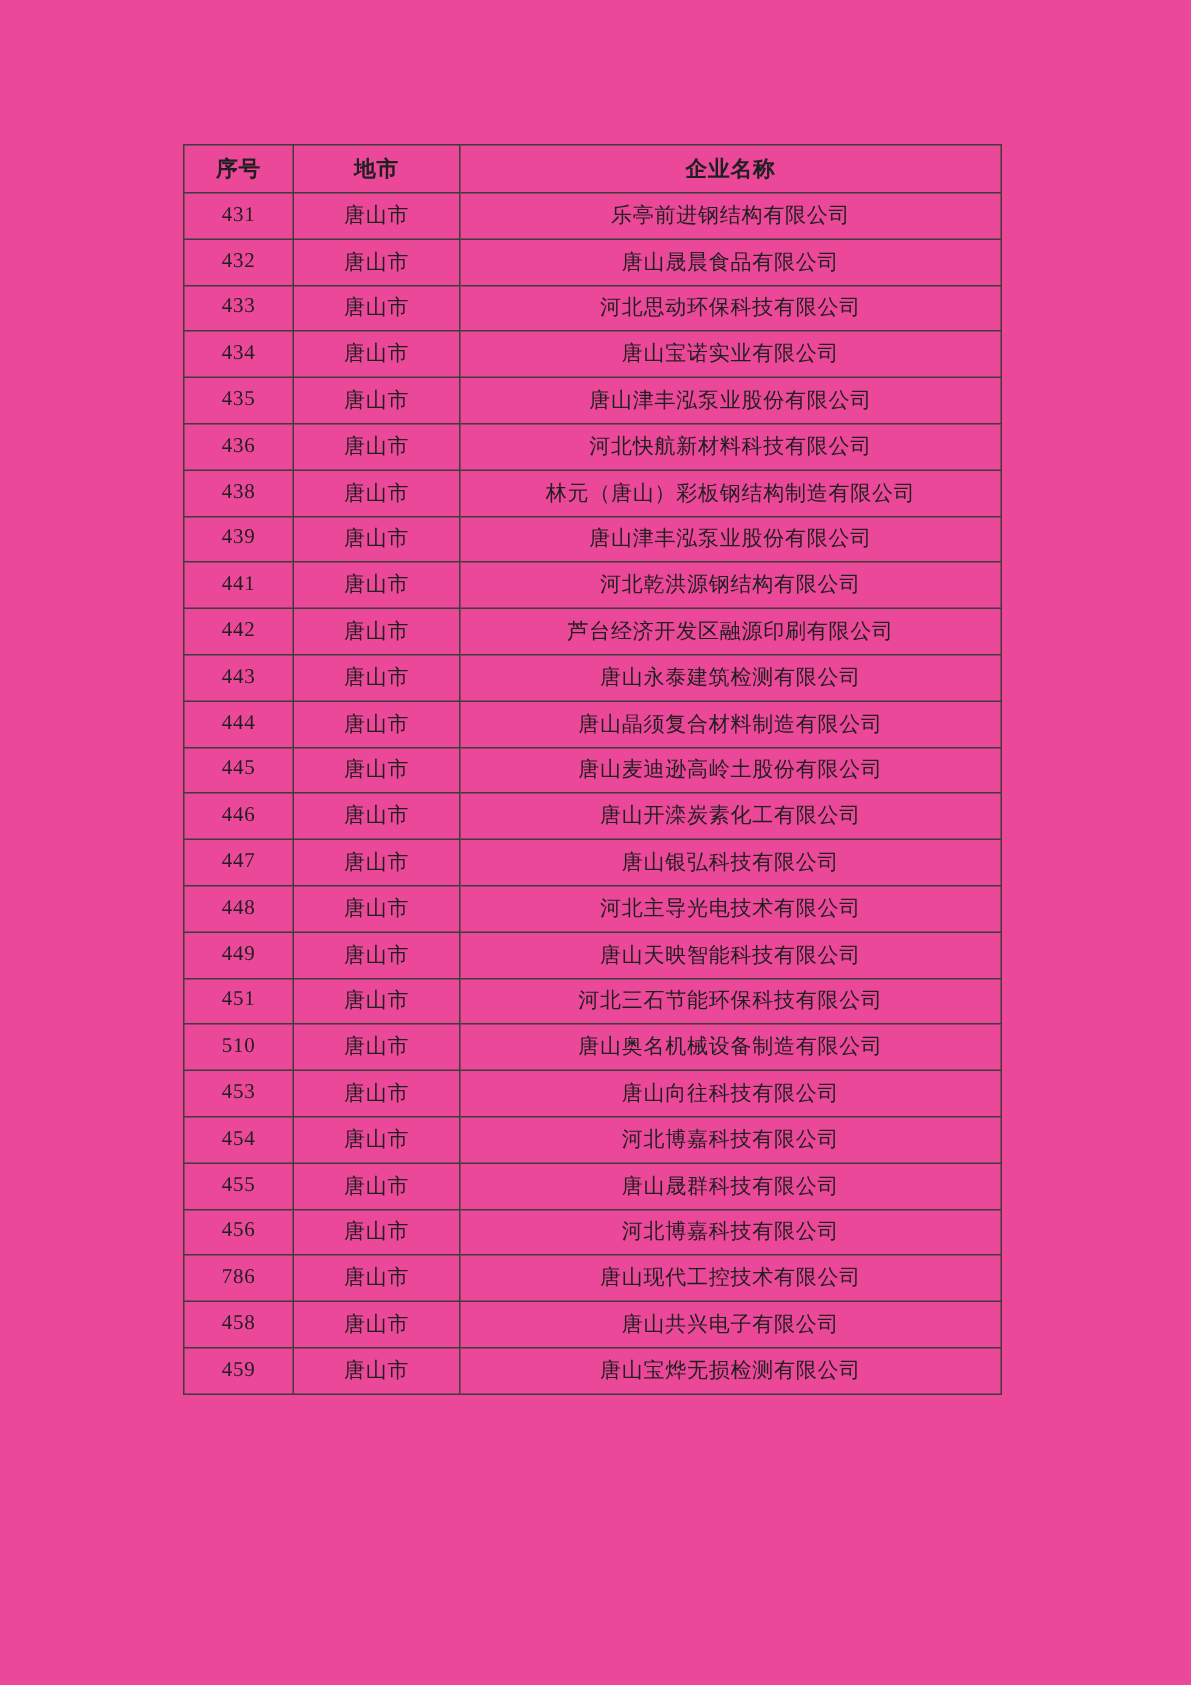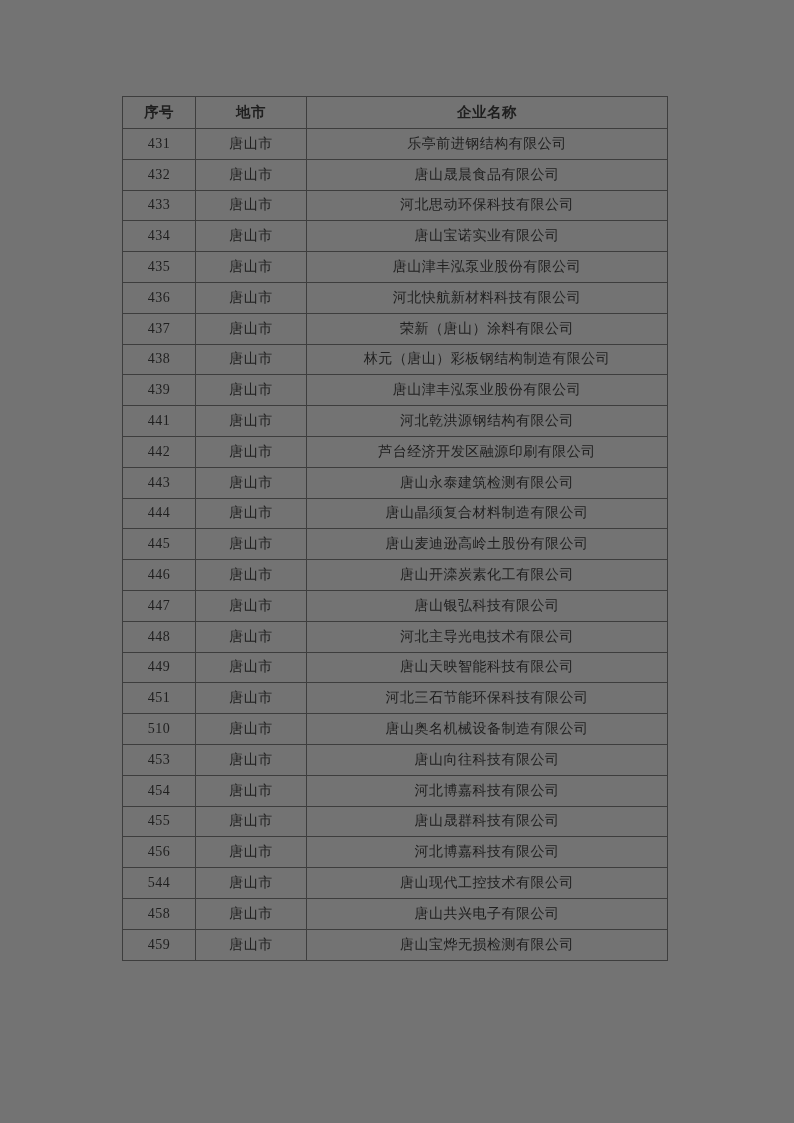--- a/index.html
+++ b/index.html
@@ -10,21 +10,21 @@
   body {
     width: 794px;
     height: 1123px;
     font-family: "Liberation Serif", "DejaVu Serif", serif;
     color: #1f1f1f;
   }
   .page {
     position: relative;
     width: 794px;
     height: 1123px;
-    background: #737373;
+    background: #ec4899;
     overflow: hidden;
   }
   table.company-table {
     position: absolute;
     left: 122px;
     top: 96px;
     width: 545px;
     border-collapse: collapse;
     table-layout: fixed;
   }
@@ -94,25 +94,20 @@
           <td>435</td>
           <td>唐山市</td>
           <td>唐山津丰泓泵业股份有限公司</td>
         </tr>
         <tr>
           <td>436</td>
           <td>唐山市</td>
           <td>河北快航新材料科技有限公司</td>
         </tr>
         <tr>
-          <td>437</td>
-          <td>唐山市</td>
-          <td>荣新（唐山）涂料有限公司</td>
-        </tr>
-        <tr>
           <td>438</td>
           <td>唐山市</td>
           <td>林元（唐山）彩板钢结构制造有限公司</td>
         </tr>
         <tr>
           <td>439</td>
           <td>唐山市</td>
           <td>唐山津丰泓泵业股份有限公司</td>
         </tr>
         <tr>
@@ -184,21 +179,21 @@
           <td>455</td>
           <td>唐山市</td>
           <td>唐山晟群科技有限公司</td>
         </tr>
         <tr>
           <td>456</td>
           <td>唐山市</td>
           <td>河北博嘉科技有限公司</td>
         </tr>
         <tr>
-          <td>544</td>
+          <td>786</td>
           <td>唐山市</td>
           <td>唐山现代工控技术有限公司</td>
         </tr>
         <tr>
           <td>458</td>
           <td>唐山市</td>
           <td>唐山共兴电子有限公司</td>
         </tr>
         <tr>
           <td>459</td>

